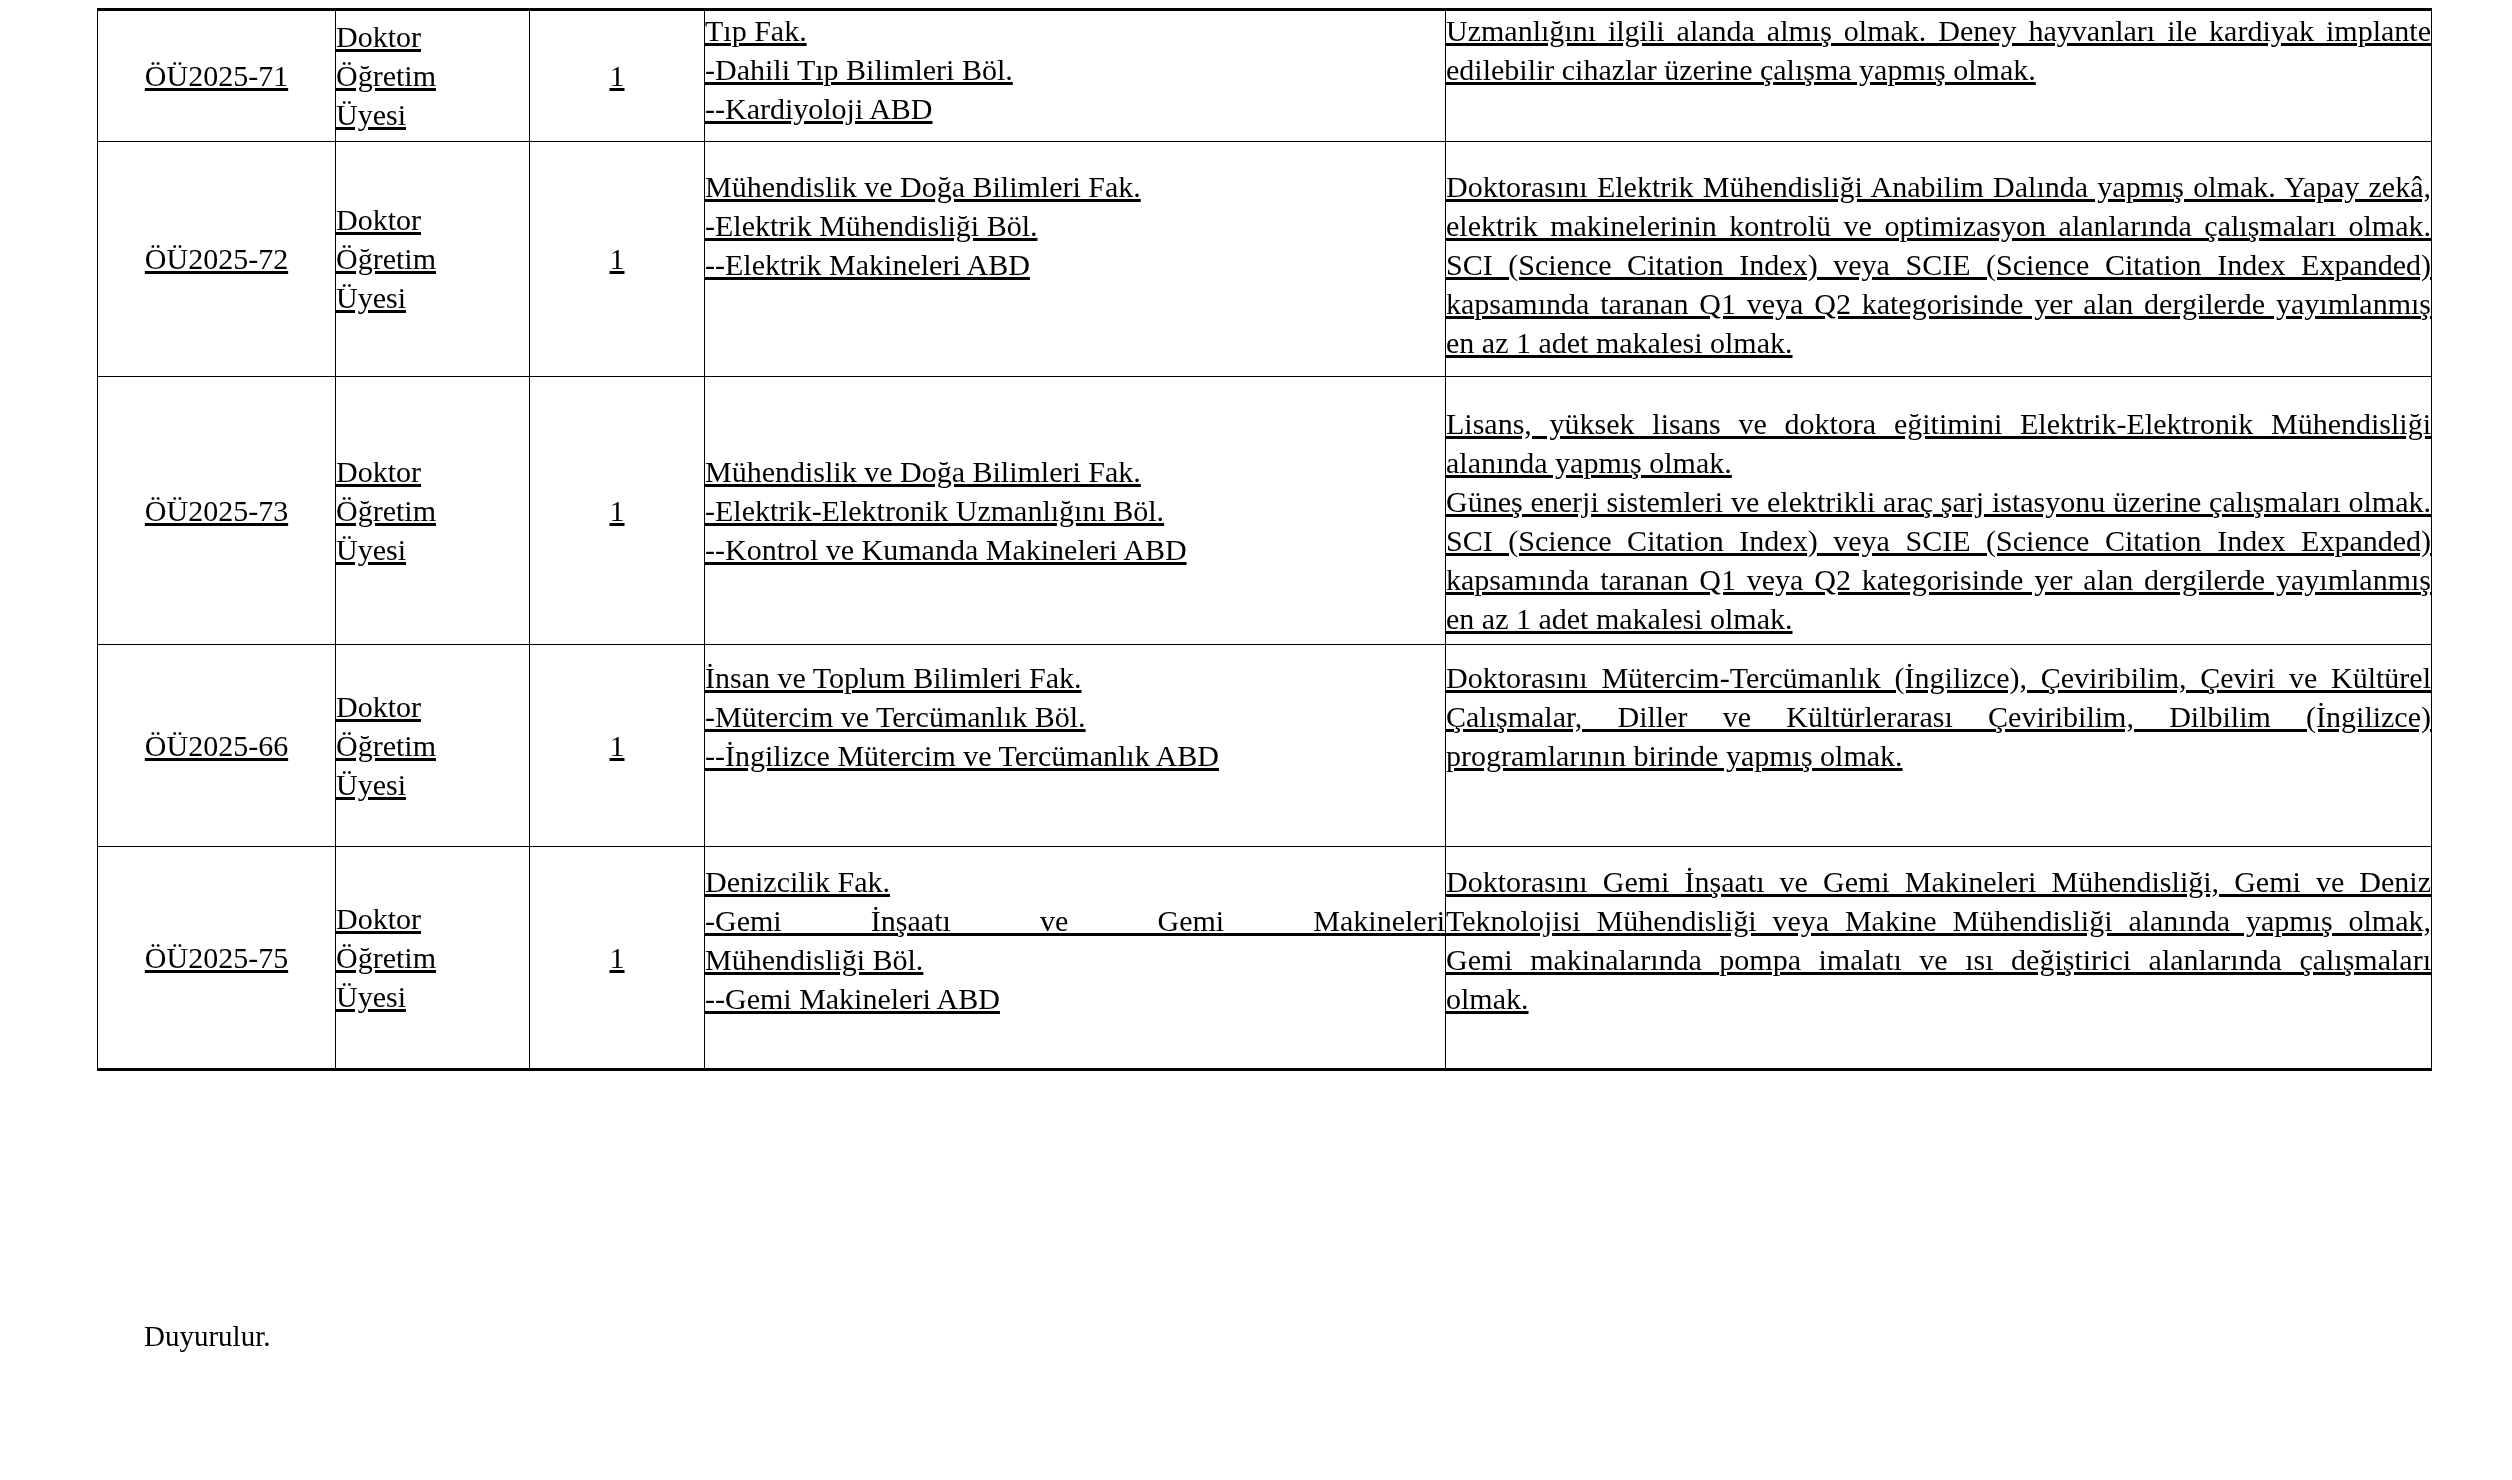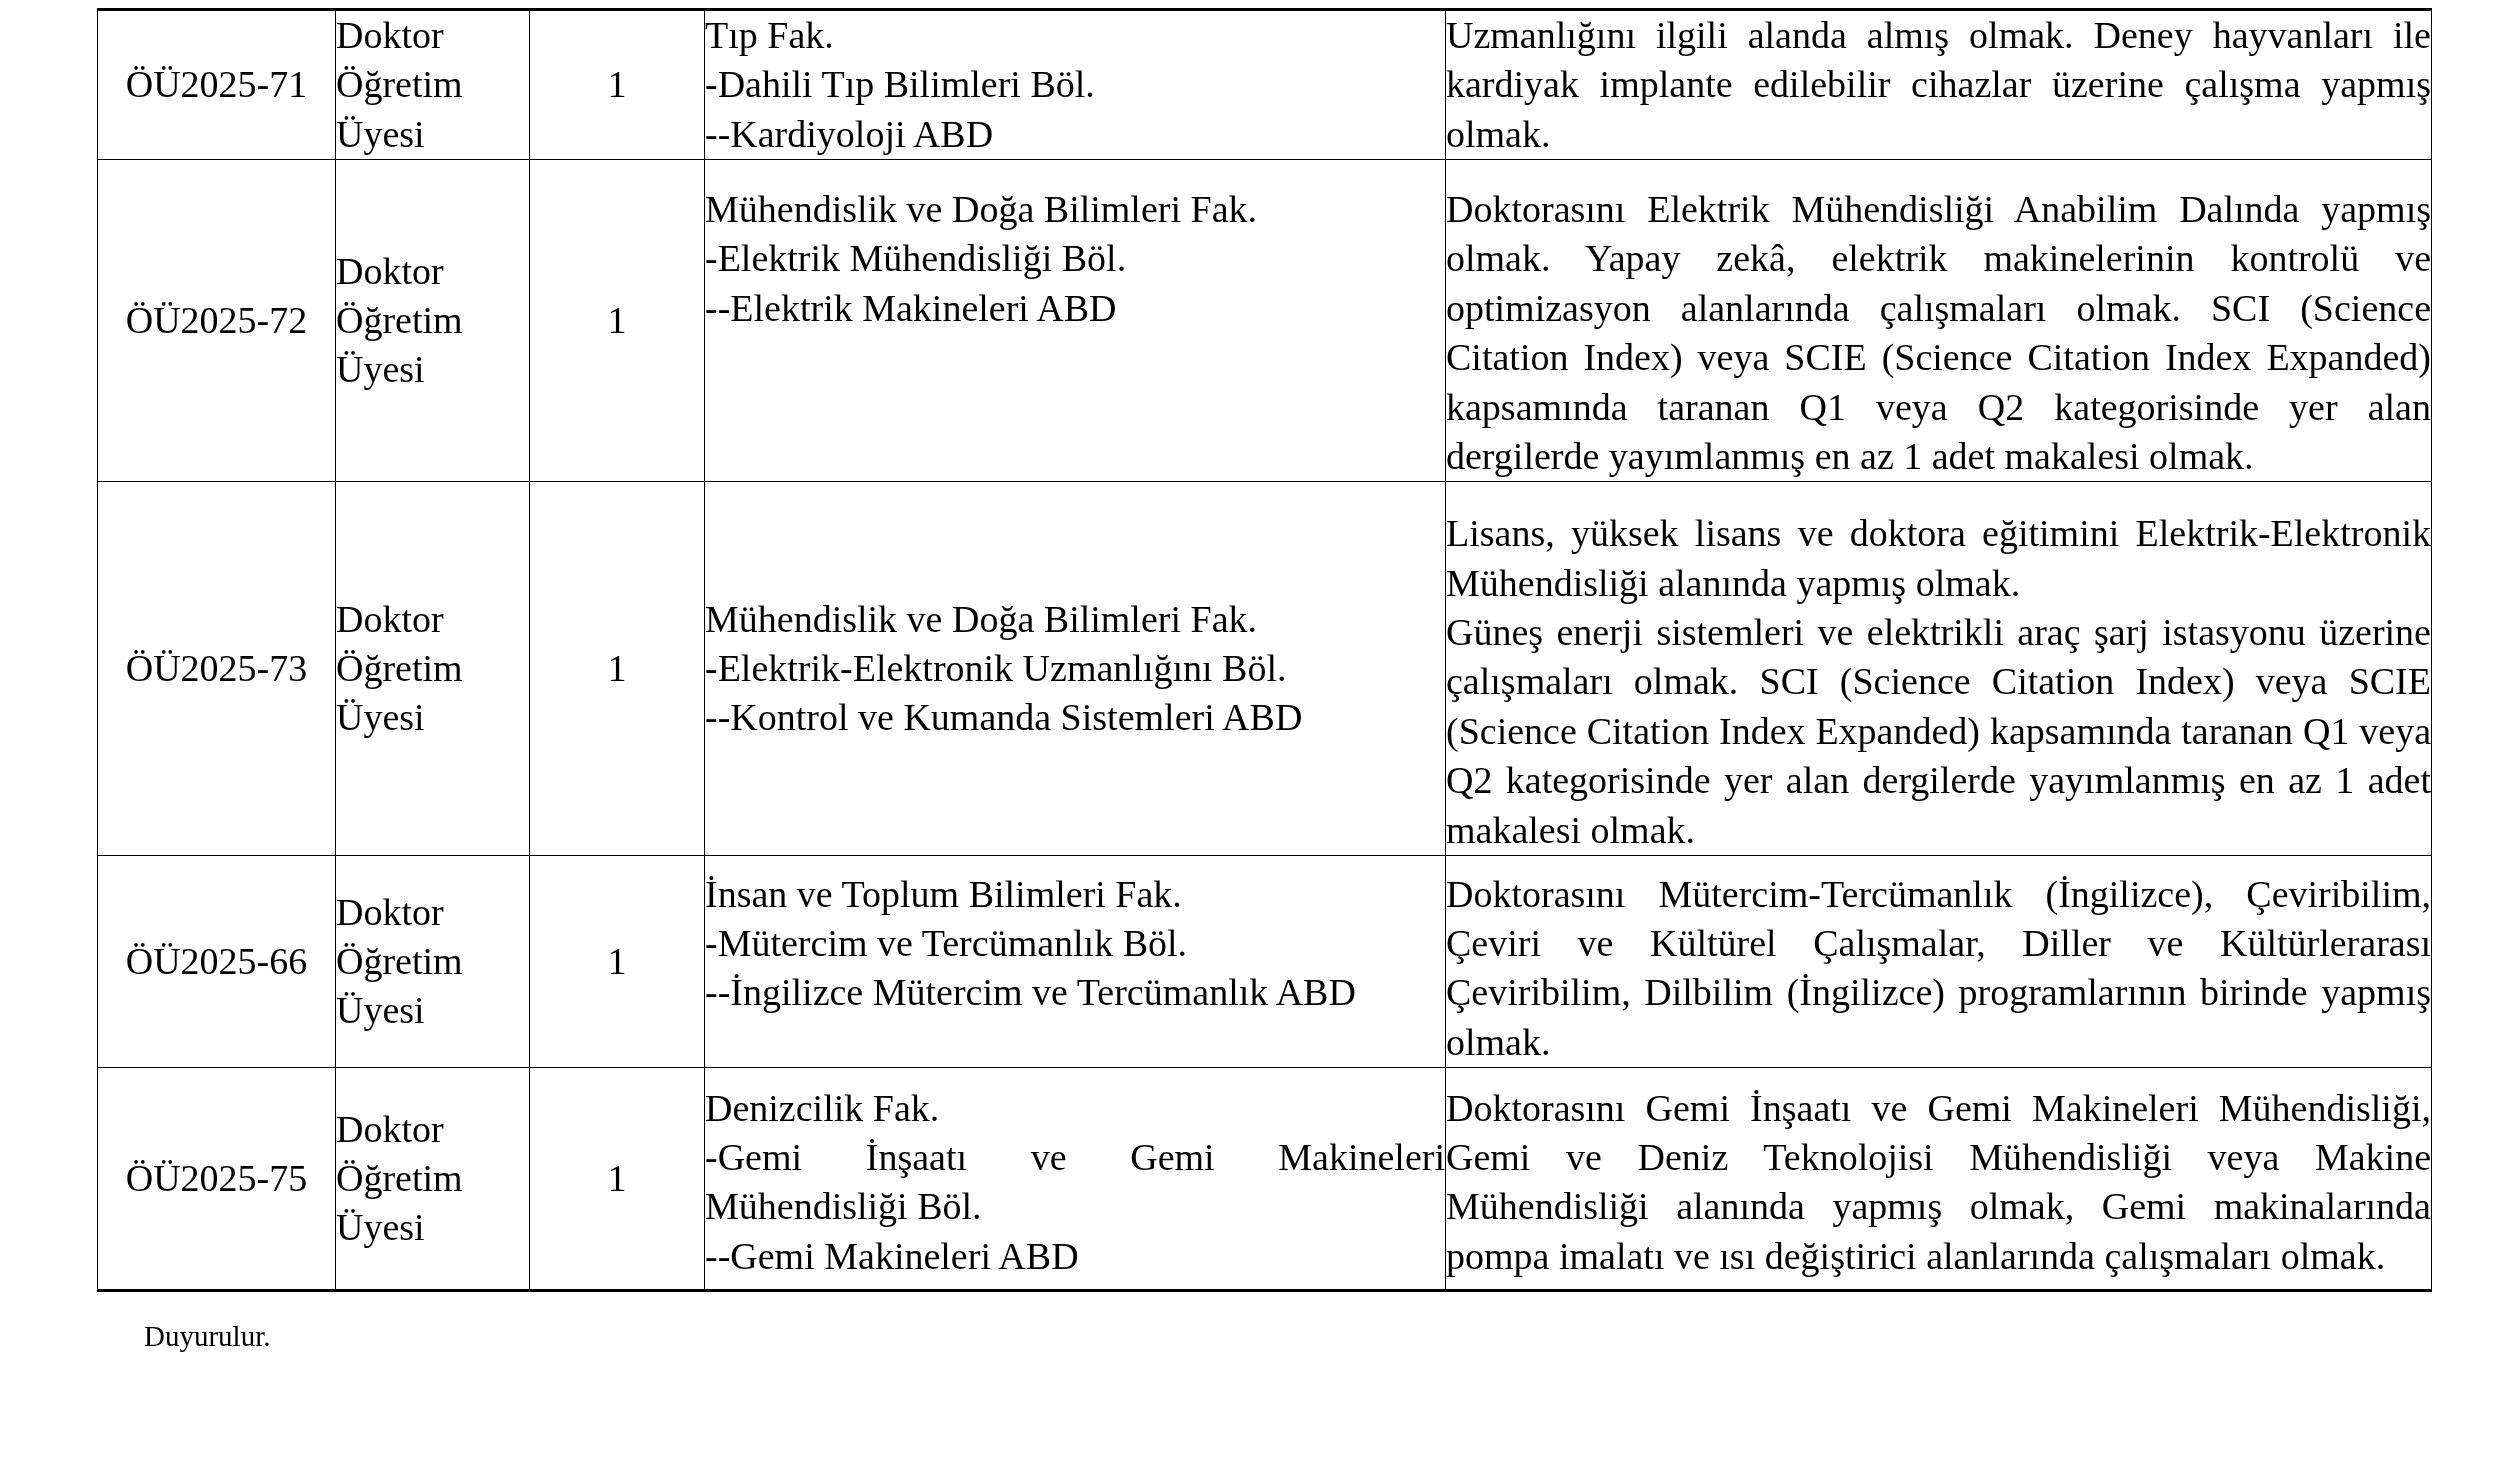--- a/index.html
+++ b/index.html
@@ -36,22 +36,23 @@
     border-top: 3.9px solid #000;
     border-bottom: 3.9px solid #000;
     border-left: 1.9px solid #000;
     border-right: 1.9px solid #000;
   }
 
   table.announce td {
     border: 1.9px solid #000;
     vertical-align: middle;
     padding: 0;
-    font-size: 38px;
+    font-size: 30px;
     line-height: 1.30;
+    text-decoration: underline;
   }
 
   
   col.c-code  { width: 238px; }
   col.c-title { width: 194px; }
   col.c-count { width: 175px; }
   col.c-dept  { width: 741px; }
   col.c-cond  { width: 986px; }
 
   .cell-code {
@@ -175,21 +176,21 @@
           <td class="cell-code">ÖÜ2025-73</td>
           <td class="cell-title">
             <span class="ln">Doktor</span>
             <span class="ln">Öğretim</span>
             <span class="ln">Üyesi</span>
           </td>
           <td class="cell-count">1</td>
           <td class="cell-dept">
             <span class="ln">Mühendislik ve Doğa Bilimleri Fak.</span>
             <span class="ln">-Elektrik-Elektronik Uzmanlığını Böl.</span>
-            <span class="ln">--Kontrol ve Kumanda Sistemleri ABD</span>
+            <span class="ln">--Kontrol ve Kumanda Makineleri ABD</span>
           </td>
           <td class="cell-cond">
             <p>Lisans, yüksek lisans ve doktora eğitimini Elektrik-Elektronik Mühendisliği alanında yapmış olmak.</p>
             <p>Güneş enerji sistemleri ve elektrikli araç şarj istasyonu üzerine çalışmaları olmak. SCI (Science Citation Index) veya SCIE (Science Citation Index Expanded) kapsamında taranan Q1 veya Q2 kategorisinde yer alan dergilerde yayımlanmış en az 1 adet makalesi olmak.</p>
           </td>
         </tr>
 
         <tr class="r4">
           <td class="cell-code">ÖÜ2025-66</td>
           <td class="cell-title">

